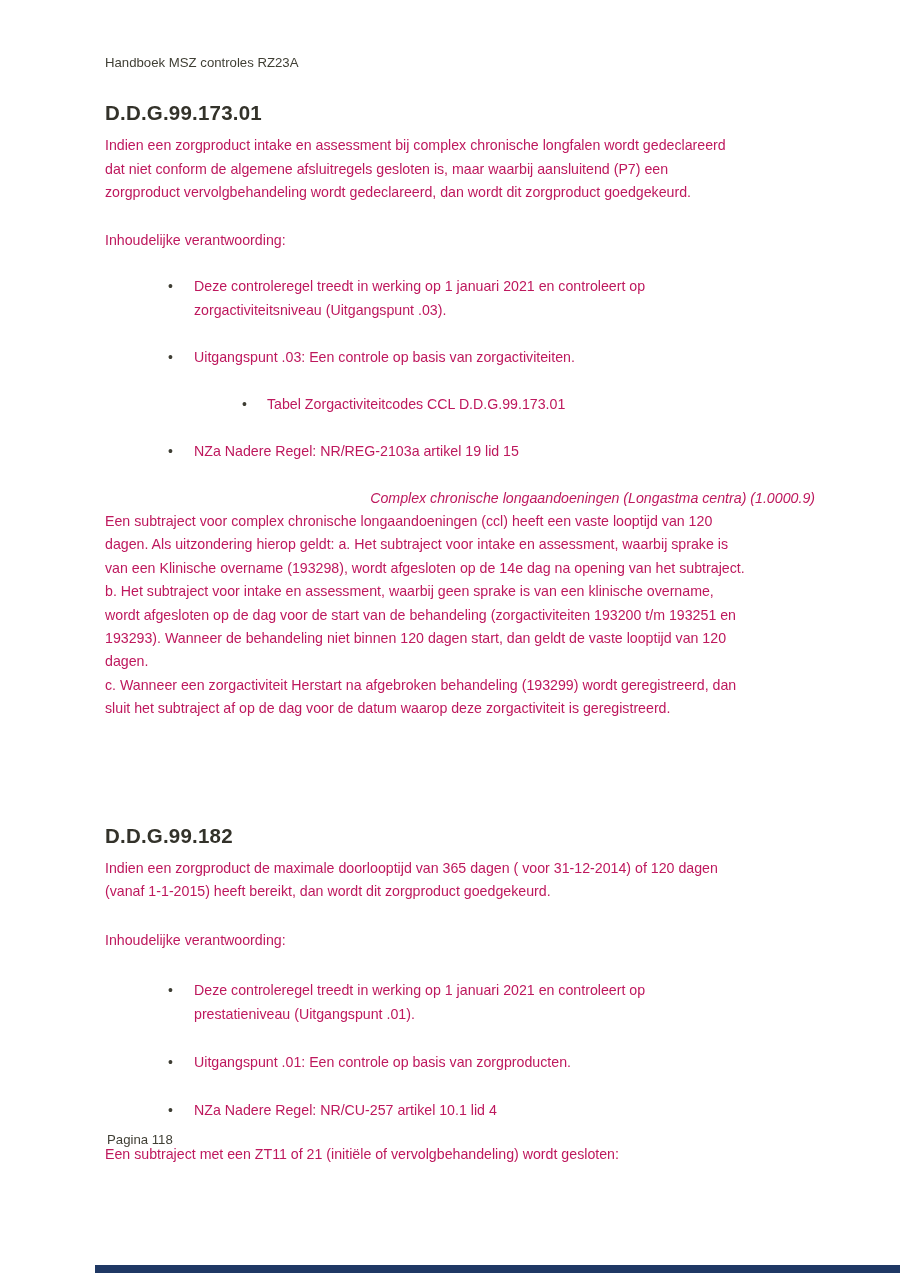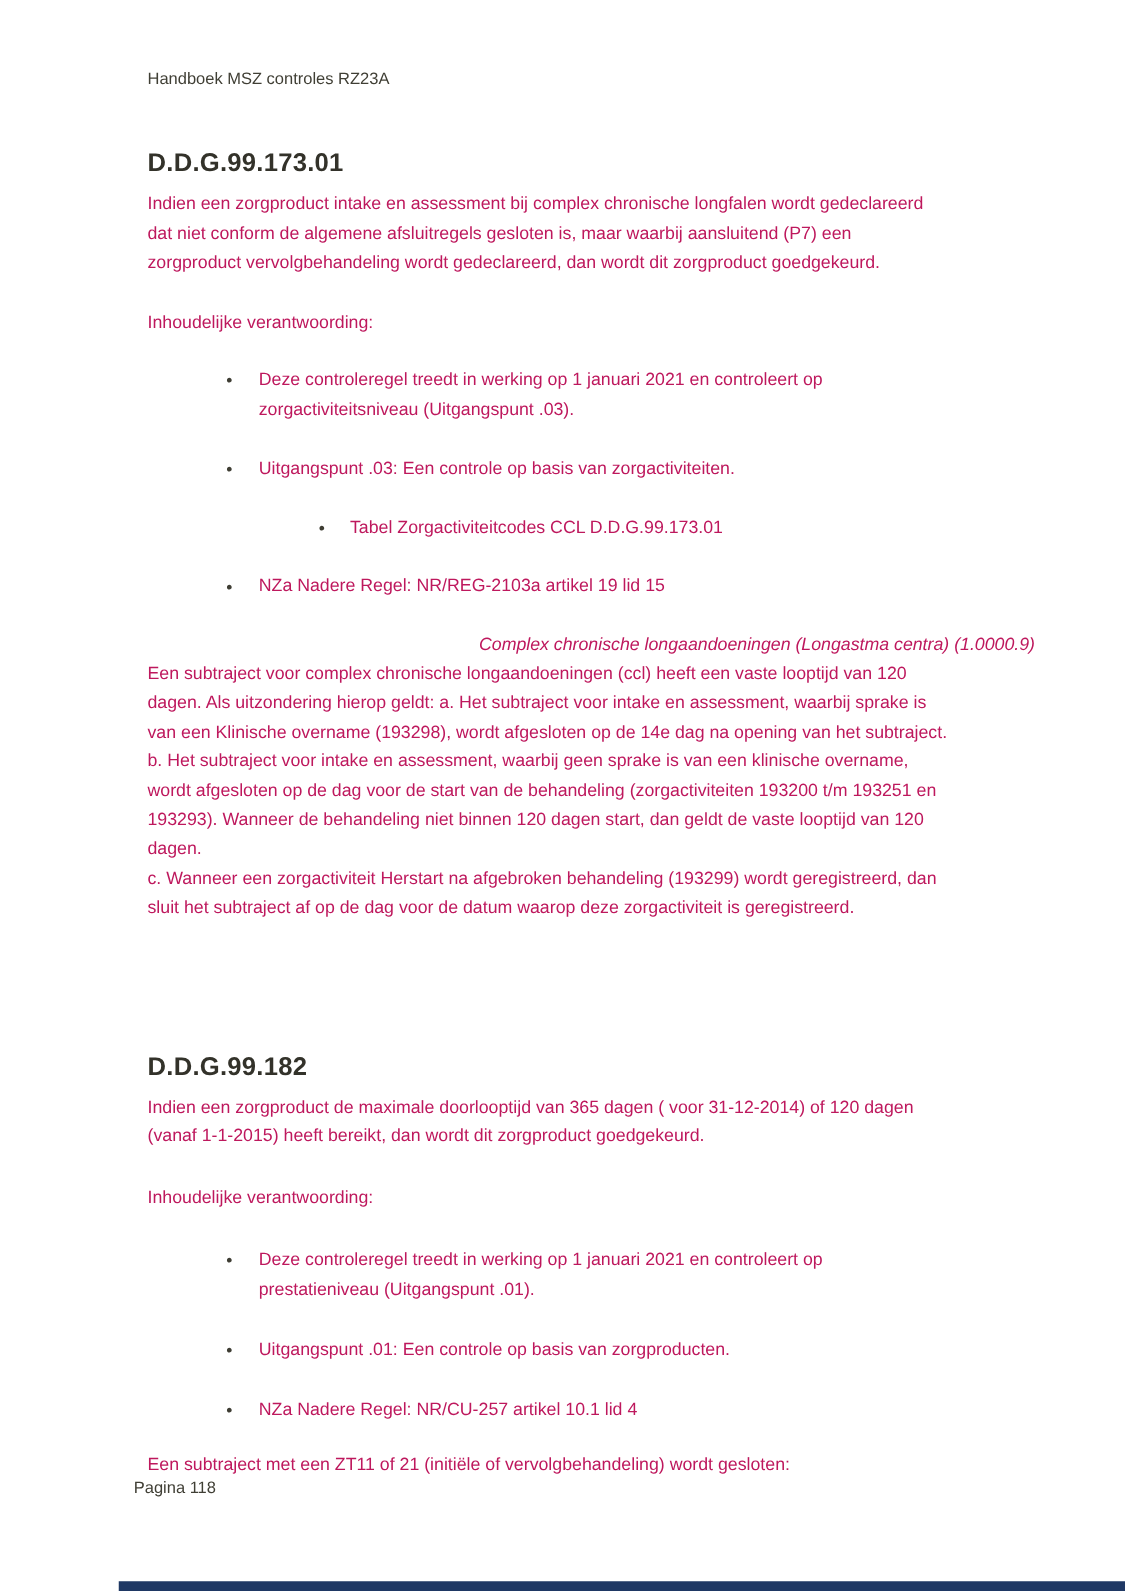--- a/index.html
+++ b/index.html
@@ -7,21 +7,21 @@
     position: relative;
     width: 900px;
     height: 1273px;
     background: #ffffff;
     overflow: hidden;
     font-family: "Liberation Sans", sans-serif;
     color: #3e3d33;
   }
   .content {
     position: absolute;
-    left: 118px;
+    left: 105px;
     top: 0;
     width: 710px;
     padding-top: 55px;
   }
   .doc-header {
     font-size: 13.2px;
     line-height: 15px;
     color: #403f35;
   }
   .h1 {
@@ -50,35 +50,35 @@
     top: 0;
     font-size: 14px;
     line-height: 23.5px;
     color: #3e3d33;
   }
   .bullet.l2 { padding-left: 162px; }
   .bullet.l2 .marker { left: 137px; }
   .doc-footer {
     position: absolute;
     left: 107px;
-    top: 1182px;
+    top: 1132px;
     font-size: 13.2px;
     line-height: 15px;
     color: #403f35;
   }
   .bottom-bar {
     position: absolute;
     left: 95px;
     right: 0;
     top: 1265px;
     height: 8px;
     background: #1f3864;
   }
   
-  .mt31 { margin-top: 49px; }
+  .mt31 { margin-top: 31px; }
   .mt9  { margin-top: 9px; }
   .mt24 { margin-top: 24px; }
   .mt23 { margin-top: 23px; }
   .mt25 { margin-top: 25px; }
   .mt27 { margin-top: 27px; }
   .mt67 { margin-top: 103px; }
   .mt19 { margin-top: 21px; }
 </style>
 </head>
 <body>

